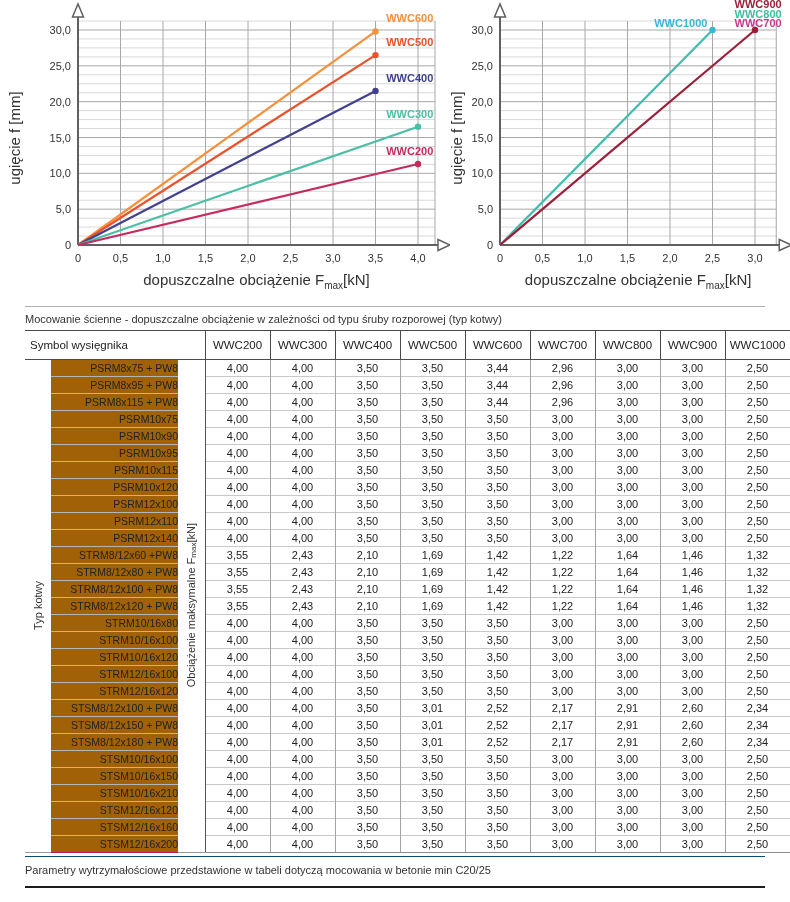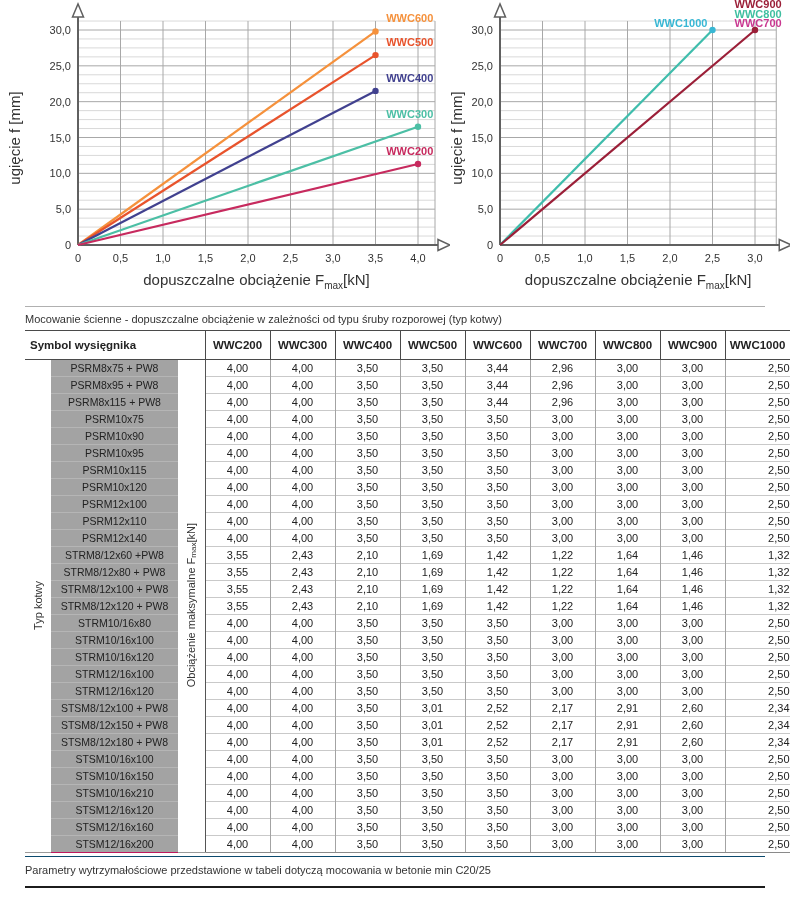--- a/index.html
+++ b/index.html
@@ -5,28 +5,28 @@
   html,body{margin:0;padding:0;background:#fff;}
   body{width:790px;font-family:"Liberation Sans",sans-serif;color:#222;}
   .charts{display:flex;width:790px;height:302px;}
   .chart-box{height:302px;}
   #chart-left{width:450px;}
   #chart-right{width:340px;}
   svg text{font-family:"Liberation Sans",sans-serif;}
   .content{padding:0 25px;border-radius:18px;}
   .caption{margin-top:4px;border-top:1px solid #b0b0b0;padding:6px 0 5px;font-size:11px;color:#333;}
   table{border-collapse:collapse;width:765px;table-layout:fixed;}
-  thead th{border:1px solid #4a4a4a;height:26px;font-weight:bold;font-size:11.5px;color:#222;background:#fff;}
+  thead th{border:1px solid #4a4a4a;height:26px;font-weight:normal;font-size:11.5px;color:#222;background:#fff;}
   thead th.sym{text-align:left;padding-left:5px;border-left:none;}
   tbody td{height:16px;font-size:11px;text-align:center;padding:0;color:#222;}
   td.typ{background:#fff;border-bottom:1px solid #9a9a9a;}
-  td.lbl{background:#a3a3a3;border-top:1px solid #b5b5b5;border-bottom:1px solid #b5b5b5;font-size:10.5px;}
+  td.lbl{background:#a16207;border-top:1px solid #b5b5b5;border-bottom:1px solid #b5b5b5;font-size:10.5px;text-align:right;}
   td.fmax{background:#fff;border-right:1.5px solid #555;border-bottom:1px solid #9a9a9a;}
   td.val{border-top:1px solid #c9c9c9;border-left:1px solid #a3a3a3;background:#fff;}
-  td.val:last-child{border-right:1px solid #a3a3a3;text-align:right;}
+  td.val:last-child{border-right:1px solid #a3a3a3;}
   tbody tr:last-child td.val{border-bottom:1px solid #8a8a8a;}
   tbody tr:last-child td.lbl{border-bottom:1px solid #be185d;}
   .vtext{writing-mode:vertical-rl;transform:rotate(180deg);display:inline-block;font-size:11px;white-space:nowrap;color:#333;}
   sub{font-size:8px;}
   .footer{margin-top:3px;border-top:1px solid #0c4a6e;padding:7px 0 10px;font-size:11px;color:#333;}
   .bottom-line{border-top:2px solid #1c1c1c;height:0;margin-bottom:9px;}
 </style>
 </head>
 <body>
 

